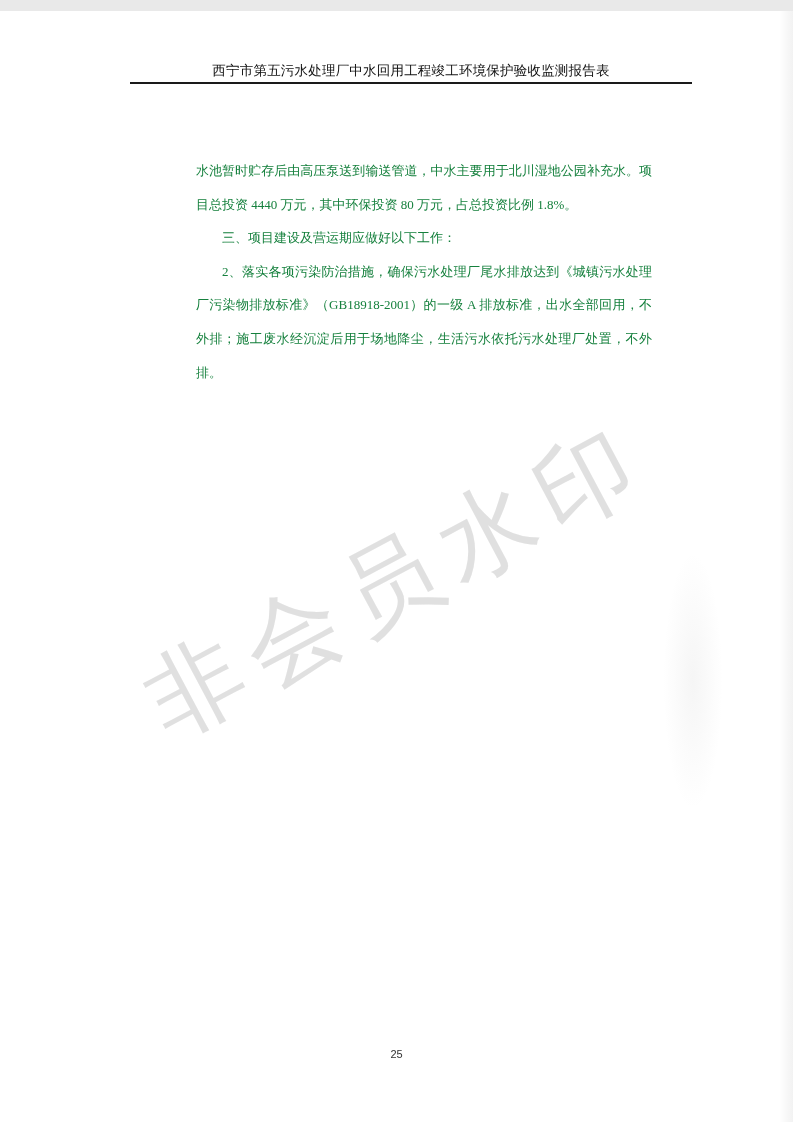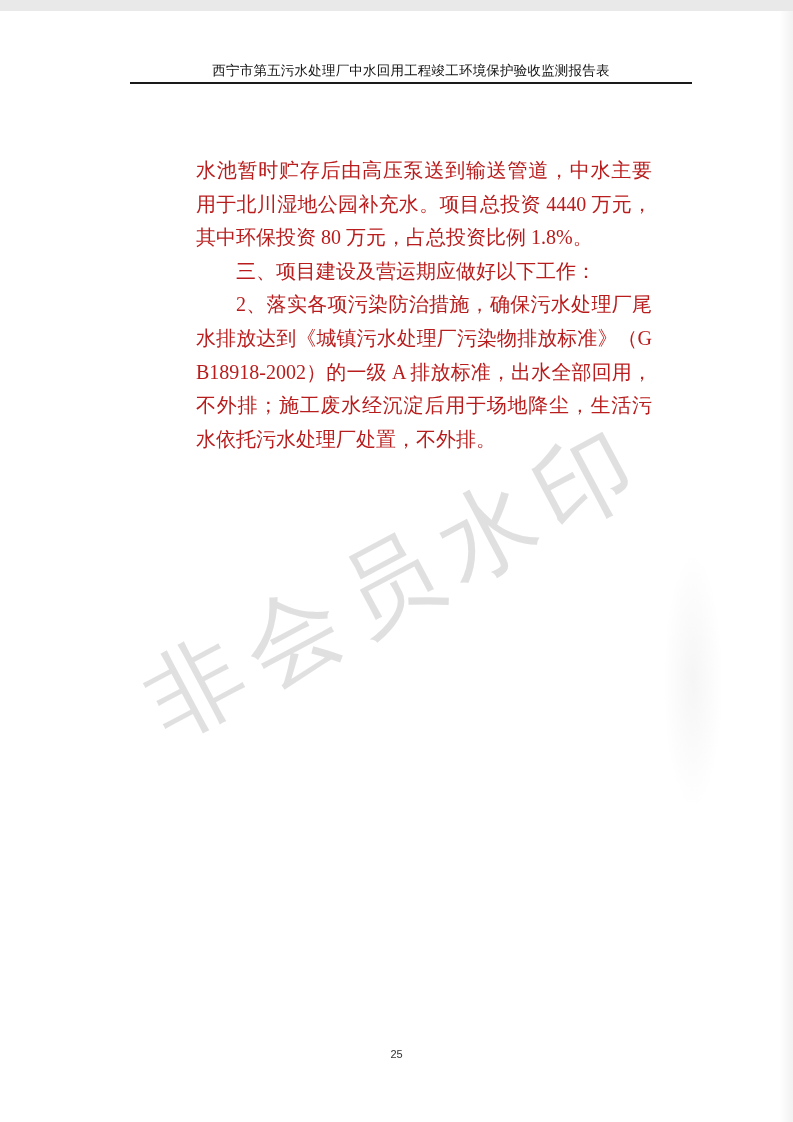--- a/index.html
+++ b/index.html
@@ -68,23 +68,23 @@
     opacity: 0.50;
     pointer-events: none;
     user-select: none;
     z-index: 1;
   }
   .doc-body {
     position: absolute;
     top: 143px;
     left: 196px;
     width: 456px;
-    font-size: 20px;
+    font-size: 13px;
     line-height: 33.6px;
-    color: #b91c1c;
+    color: #15803d;
     text-align: justify;
     word-break: break-all;
     z-index: 2;
   }
   .doc-body p {
     margin: 0;
     padding: 0;
   }
   .doc-body p.indent {
     text-indent: 2em;
@@ -107,21 +107,21 @@
 
   <div class="doc-header">西宁市第五污水处理厂中水回用工程竣工环境保护验收监测报告表</div>
 
   <div class="header-rule"></div>
 
   <div class="watermark" style="color: rgb(195, 195, 195);">非会员水印</div>
 
   <div class="doc-body">
       <p class="">水池暂时贮存后由高压泵送到输送管道，中水主要用于北川湿地公园补充水。项目总投资 4440 万元，其中环保投资 80 万元，占总投资比例 1.8%。</p>
       <p class="indent">三、项目建设及营运期应做好以下工作：</p>
-      <p class="indent">2、落实各项污染防治措施，确保污水处理厂尾水排放达到《城镇污水处理厂污染物排放标准》（GB18918-2002）的一级 A 排放标准，出水全部回用，不外排；施工废水经沉淀后用于场地降尘，生活污水依托污水处理厂处置，不外排。</p>
+      <p class="indent">2、落实各项污染防治措施，确保污水处理厂尾水排放达到《城镇污水处理厂污染物排放标准》（GB18918-2001）的一级 A 排放标准，出水全部回用，不外排；施工废水经沉淀后用于场地降尘，生活污水依托污水处理厂处置，不外排。</p>
     </div>
 
   <div class="page-number">25</div>
 
   <div class="scan-smudge"></div>
   <div class="scan-edge"></div>
 
 </div>
 
 </body></html>

